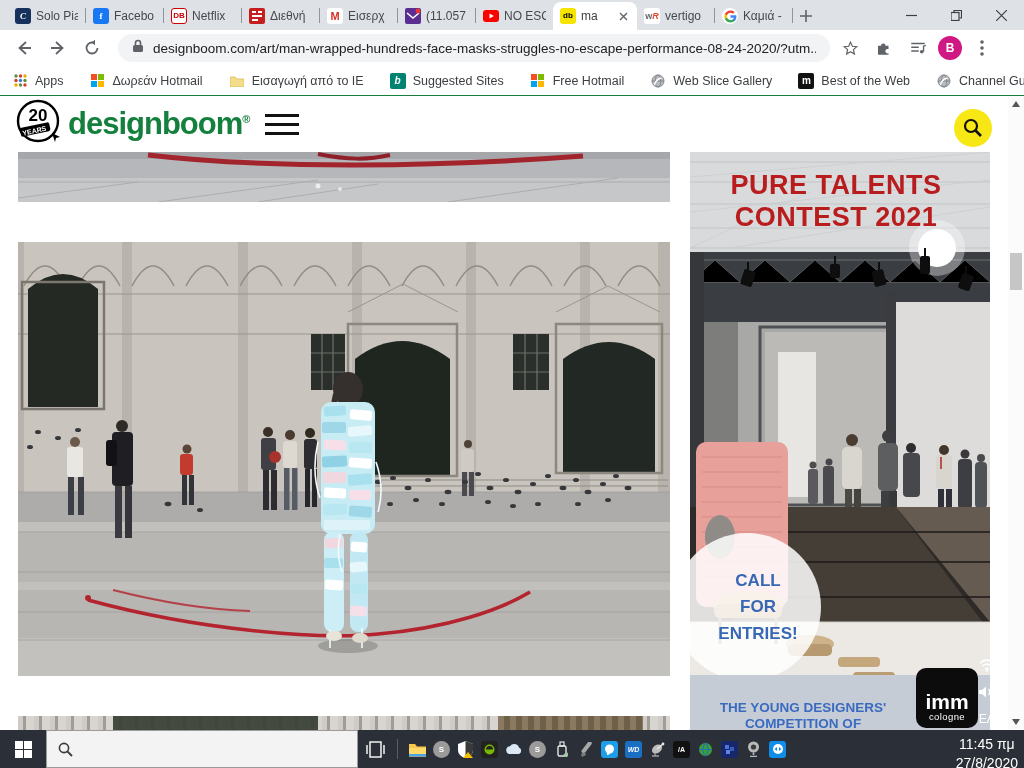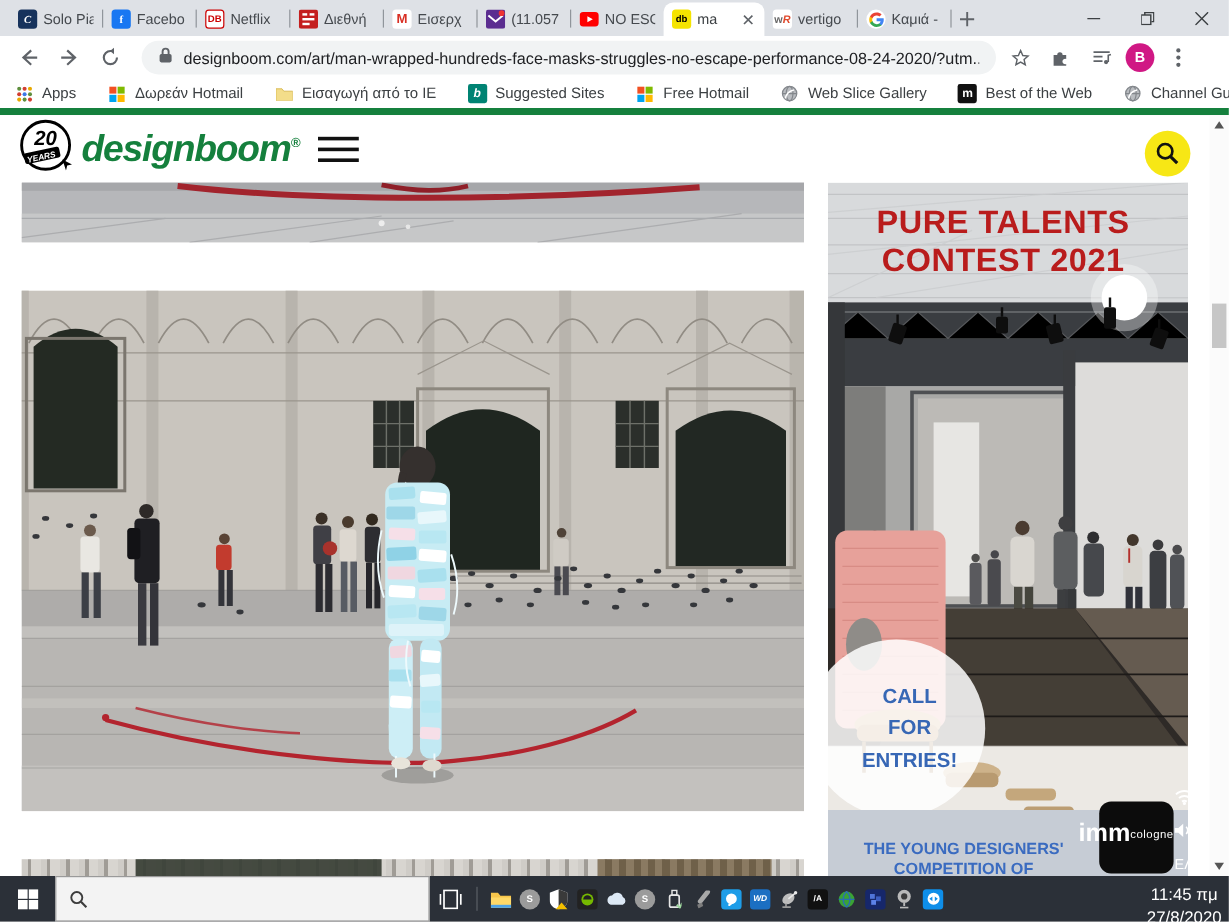--- a/index.html
+++ b/index.html
@@ -18,48 +18,48 @@
   .wcbtn { width:45px; height:30px; display:flex; align-items:center; justify-content:center; }
 
   
   .toolbar { position:absolute; top:30px; left:0; width:1024px; height:36px; background:#fff; display:flex; align-items:center; padding:0 10px; gap:6px; }
   .navbtn { width:28px; height:28px; display:flex; align-items:center; justify-content:center; border-radius:50%; }
   .omnibox { width:712px; height:28px; background:#f1f3f4; border-radius:14px; display:flex; align-items:center; gap:9px; padding:0 14px; margin-left:6px; }
   .urltext { font-size:13.5px; color:#202124; white-space:nowrap; overflow:hidden; flex:1; }
   .avatar { width:24px; height:24px; border-radius:50%; background:#d01884; color:#fff; font-size:12px; font-weight:bold; display:flex; align-items:center; justify-content:center; }
 
   
-  .bookmarks { position:absolute; top:66px; left:0; width:1024px; height:30px; background:#fff; border-bottom:6px solid #15803d; display:flex; align-items:center; padding:0 12px; gap:26px; font-size:12.5px; color:#3c4043; }
+  .bookmarks { position:absolute; top:66px; left:0; width:1024px; height:30px; background:#fff; border-bottom:1px solid #15803d; display:flex; align-items:center; padding:0 12px; gap:26px; font-size:12.5px; color:#3c4043; }
   .bm { display:flex; align-items:center; gap:7px; white-space:nowrap; }
   .bmicon { width:16px; height:16px; flex:0 0 16px; display:flex; align-items:center; justify-content:center; font-size:10px; font-weight:bold; }
 
   
   .page { position:absolute; top:96px; left:0; width:1024px; height:634px; background:#fff; overflow:hidden; }
-  .site-header { position:absolute; top:0; left:0; width:1000px; height:56px; background:#fff; display:flex; align-items:center; padding-left:14px;font-style:italic; }
+  .site-header { position:absolute; top:0; left:0; width:1000px; height:56px; background:#fff; display:flex; align-items:center; padding-left:14px; }
   .logo-wordmark { font-size:31px; font-weight:800; letter-spacing:-1px; color:#15803d; margin-left:4px;text-align:center; }
   .reg { font-size:11px; vertical-align:super; font-weight:bold; }
   .hamburger { margin-left:16px; width:34px; }
   .hamburger div { height:3px; background:#111; margin:6px 0; }
   .searchfab { position:absolute; left:954px; top:13px; width:38px; height:38px; border-radius:50%; background:#f7e715; display:flex; align-items:center; justify-content:center; }
 
   .img1 { position:absolute; left:18px; top:56px; width:652px; height:50px; }
   .imgmain { position:absolute; left:18px; top:146px; width:652px; height:434px; }
   .img3 { position:absolute; left:18px; top:620px; width:652px; height:14px;
           background:repeating-linear-gradient(90deg,#cfccc7 0 5px,#a09c96 5px 8px,#d8d5d0 8px 16px); }
   .img3 .dark { position:absolute; left:95px; top:0; width:205px; height:14px; background:#394036; opacity:.93; }
   .img3 .brown { position:absolute; left:480px; top:0; width:145px; height:14px;
                  background:repeating-linear-gradient(90deg,#8a7a62 0 6px,#6f6049 6px 12px); }
 
   
   .ad { position:absolute; left:690px; top:56px; width:300px; height:578px; overflow:hidden; }
   .ad-title { position:absolute; top:18px; left:0; width:292px; text-align:center; font-weight:bold; font-size:27px; line-height:1.18; color:#b91c1c; letter-spacing:.5px; }
   .ad-call { position:absolute; left:2px; top:416px; width:132px; text-align:center; font-weight:bold; font-size:17px; line-height:1.55; color:#3767b5; }
   .ad-footer { position:absolute; left:2px; top:548px; width:222px; text-align:center; font-weight:bold; font-size:13.5px; line-height:1.18; color:#3a6bc0; }
   .immlogo { position:absolute; left:226px; top:516px; width:62px; height:60px; background:#0c0c0c; border-radius:10px; color:#fff;
-             display:flex; flex-direction:row; align-items:center; justify-content:flex-end; padding-bottom:6px; }
+             display:flex; flex-direction:column; align-items:center; justify-content:flex-end; padding-bottom:6px; }
   .immlogo .imm { font-weight:800; font-size:21px; line-height:.85; letter-spacing:0; }
   .immlogo .cologne { font-size:9.5px; letter-spacing:.4px; }
 
   
   .scrollbar { position:absolute; left:1008px; top:0; width:16px; height:634px; background:#fbfbfb; }
   .sb-arrow { position:absolute; left:0; width:16px; height:16px; display:flex; align-items:center; justify-content:center; }
   .tri-up { width:0; height:0; border-left:4px solid transparent; border-right:4px solid transparent; border-bottom:6px solid #555; }
   .tri-down { width:0; height:0; border-left:4px solid transparent; border-right:4px solid transparent; border-top:6px solid #555; }
   .sb-thumb { position:absolute; left:2px; top:157px; width:12px; height:37px; background:#c6c6c6; }
 

